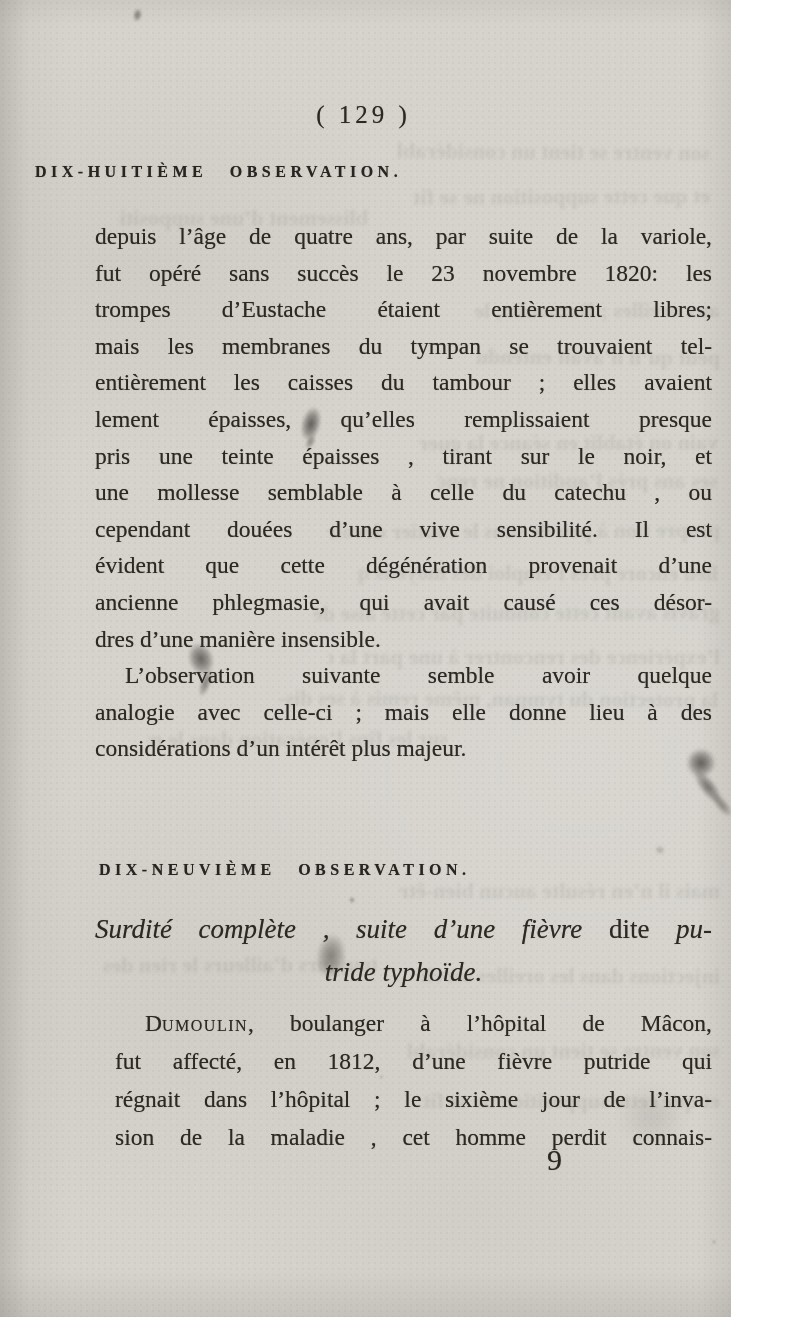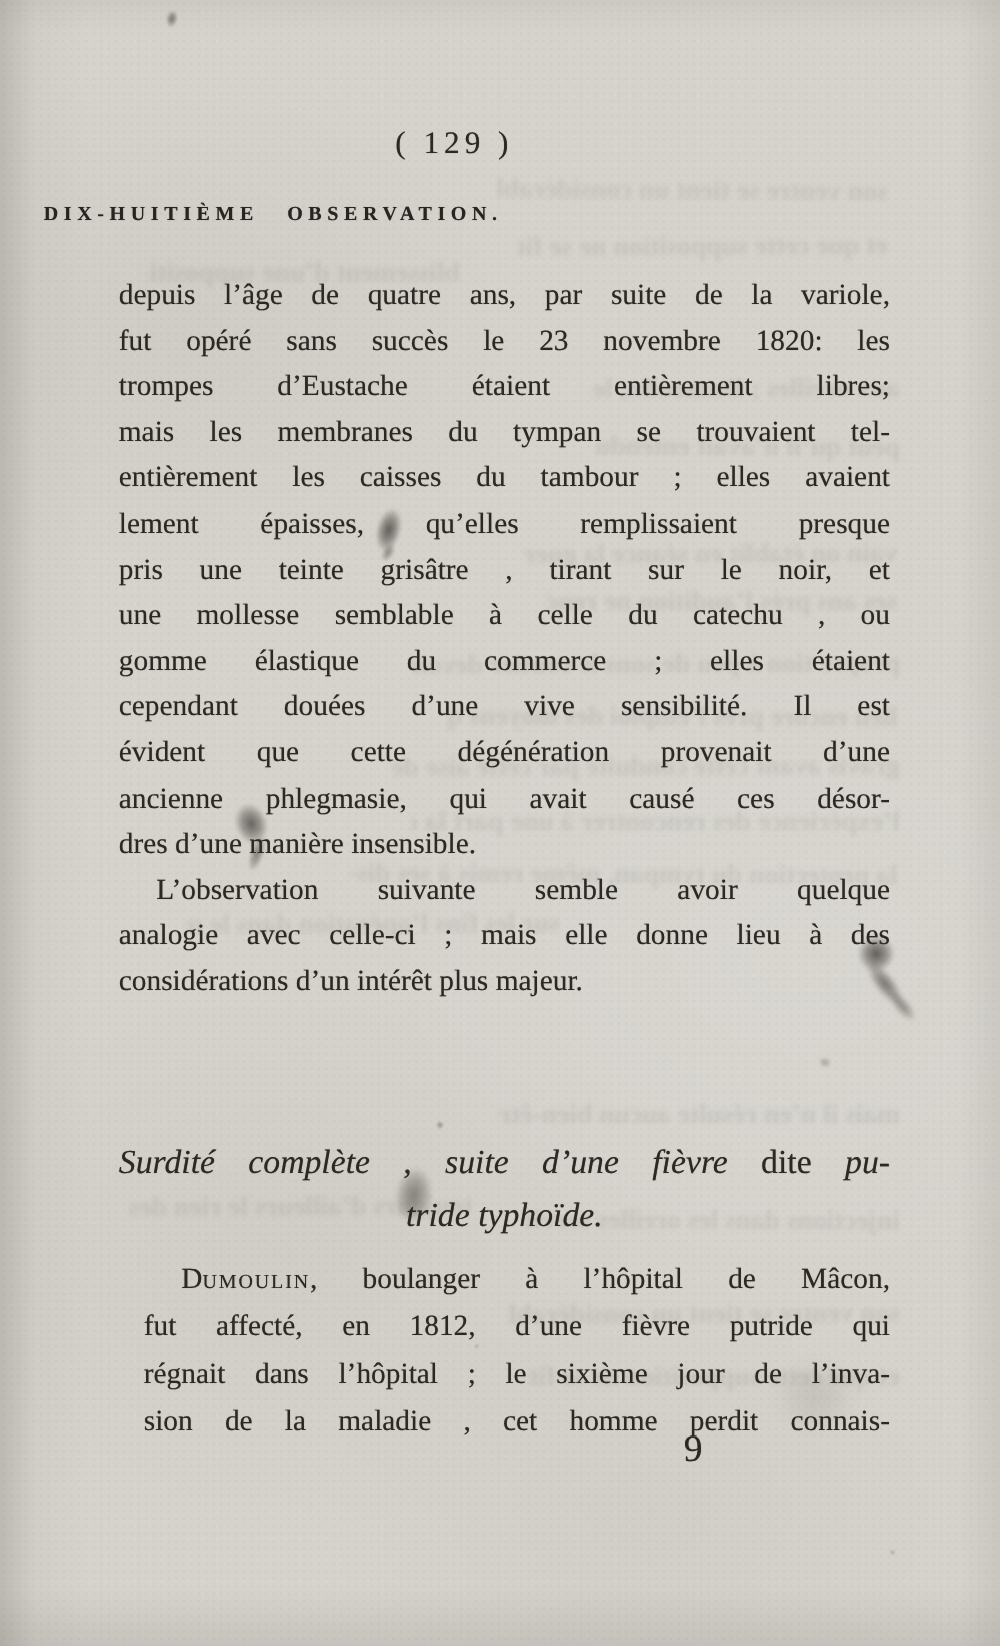--- a/index.html
+++ b/index.html
@@ -1,20 +1,20 @@
 <!DOCTYPE html>
 <html><head>
 <meta charset="utf-8">
 <style>
   html, body { margin: 0; padding: 0; }
   * { box-sizing: border-box; }
 
   .scan {
     position: relative;
-    width: 800px;
+    width: 731px;
     height: 1317px;
     overflow: hidden;
     font-family: "Liberation Serif", "DejaVu Serif", serif;
     color: #2c2924;
     background-color: #d6d3cd;
     background-image:
       
       linear-gradient(90deg, rgba(55,52,46,0.16), rgba(55,52,46,0.03) 28px, rgba(0,0,0,0) 70px),
       linear-gradient(270deg, rgba(55,52,46,0.08), rgba(0,0,0,0) 34px),
       linear-gradient(180deg, rgba(55,52,46,0.06), rgba(0,0,0,0) 26px),
@@ -149,32 +149,32 @@
 
   <div class="column heading" id="h1">DIX-HUITIÈME OBSERVATION.</div>
 
   <div class="column" id="body1">
       <div class="line"><span>depuis l’âge de quatre ans, par suite de la variole,</span></div>
       <div class="line"><span>fut opéré sans succès le 23 novembre 1820: les</span></div>
       <div class="line"><span>trompes d’Eustache étaient entièrement libres;</span></div>
       <div class="line"><span>mais les membranes du tympan se trouvaient tel-</span></div>
       <div class="line"><span>entièrement les caisses du tambour ; elles avaient</span></div>
       <div class="line"><span>lement épaisses, qu’elles remplissaient presque</span></div>
-      <div class="line"><span>pris une teinte grisâtre , tirant sur le noir, et</span></div>
+      <div class="line"><span>pris une teinte épaisses , tirant sur le noir, et</span></div>
       <div class="line"><span>une mollesse semblable à celle du catechu , ou</span></div>
-      <div class="line"><span>gomme élastique du commerce ; elles étaient</span></div>
       <div class="line"><span>cependant douées d’une vive sensibilité. Il est</span></div>
       <div class="line"><span>évident que cette dégénération provenait d’une</span></div>
       <div class="line"><span>ancienne phlegmasie, qui avait causé ces désor-</span></div>
       <div class="line left"><span>dres d’une manière insensible.</span></div>
       <div class="line indent"><span>L’observation suivante semble avoir quelque</span></div>
       <div class="line"><span>analogie avec celle-ci ; mais elle donne lieu à des</span></div>
       <div class="line left"><span>considérations d’un intérêt plus majeur.</span></div>
     </div>
 
+  <div class="column heading" id="h2">DIX-NEUVIÈME OBSERVATION.</div>
 
   <div class="column" id="sub">
       <div class="line"><span class="i">Surdité complète , suite d’une fièvre</span><span> dite </span><span class="i">pu-</span></div>
       <div class="line center"><span class="i">tride typhoïde.</span></div>
     </div>
 
   <div class="column" id="p3">
       <div class="line indent"><span>D</span><span class="sc">umoulin</span><span>, boulanger à l’hôpital de Mâcon,</span></div>
       <div class="line"><span>fut affecté, en 1812, d’une fièvre putride qui</span></div>
       <div class="line"><span>régnait dans l’hôpital ; le sixième jour de l’inva-</span></div>

